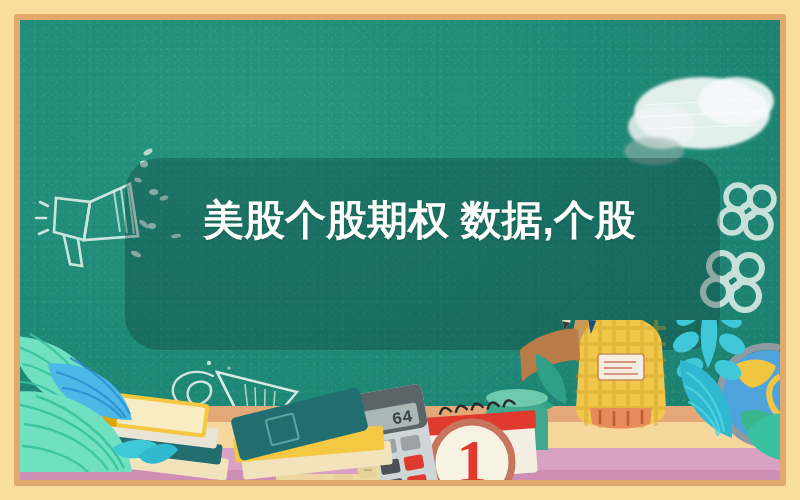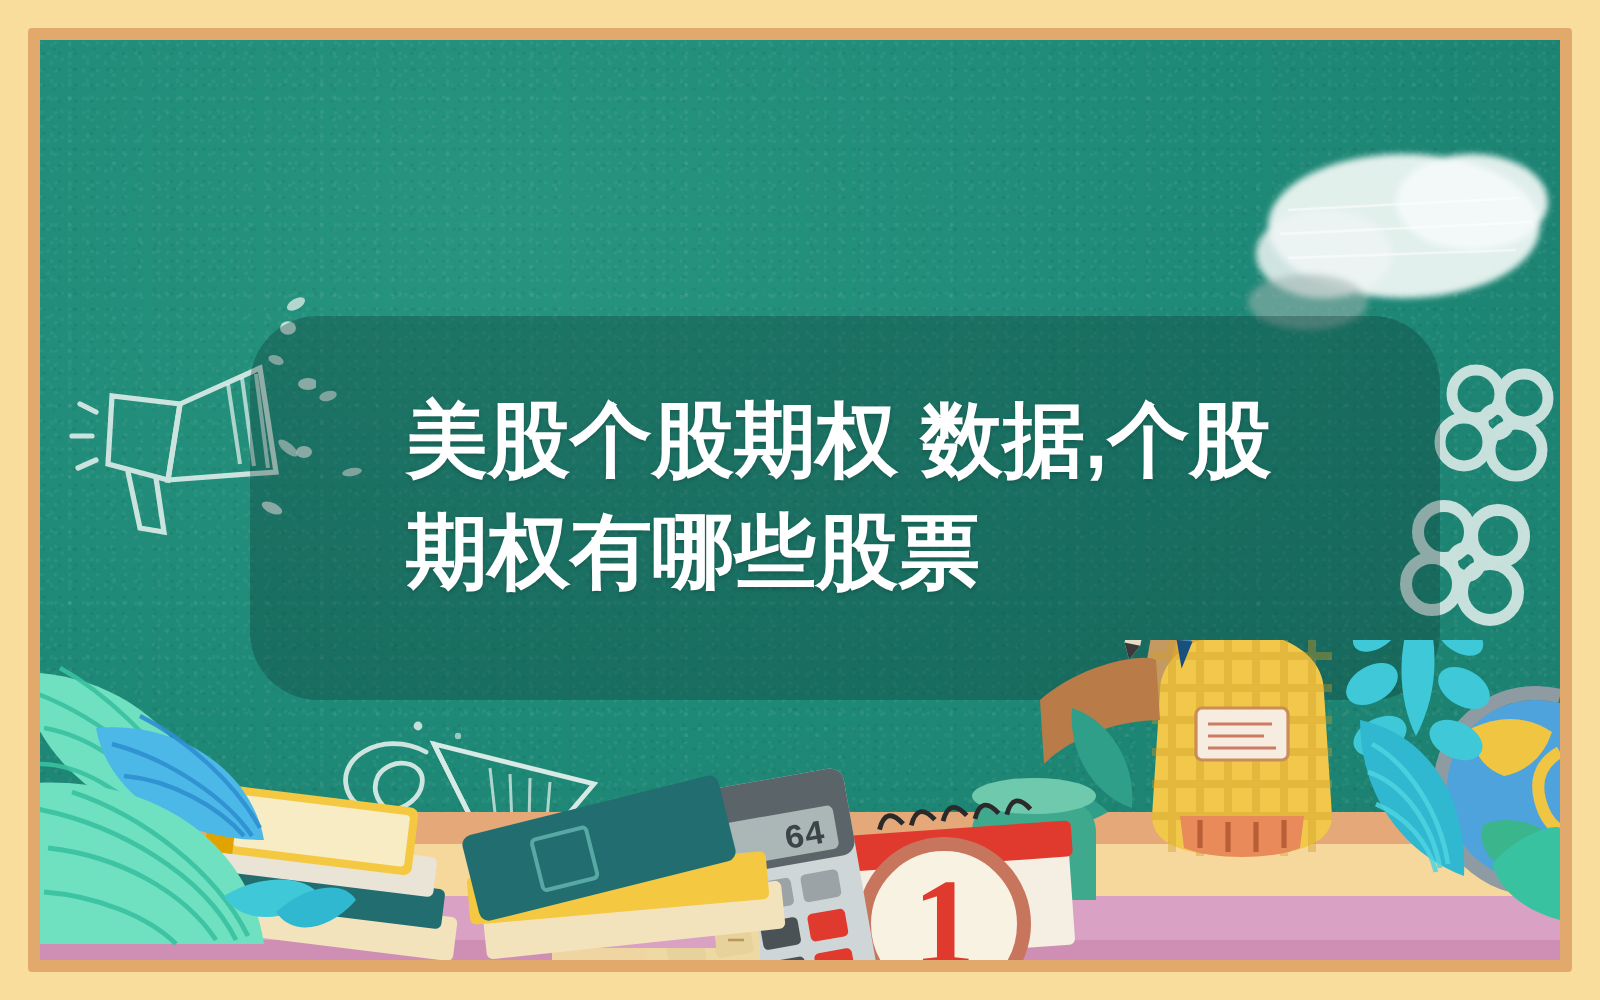--- a/index.html
+++ b/index.html
@@ -160,21 +160,21 @@
         <ellipse cx="18" cy="12" rx="5" ry="2.6" transform="rotate(-30 18 12)"></ellipse>
         <ellipse cx="8" cy="40" rx="4" ry="2.2" transform="rotate(20 8 40)"></ellipse>
         <ellipse cx="34" cy="58" rx="4.5" ry="2.4" transform="rotate(-15 34 58)"></ellipse>
         <ellipse cx="14" cy="84" rx="6" ry="2.4" transform="rotate(40 14 84)"></ellipse>
         <ellipse cx="46" cy="96" rx="5" ry="2" transform="rotate(-10 46 96)"></ellipse>
       </g>
     </svg>
 
     <div class="title-panel"></div>
 
-    <div class="title-text"><span>美股个股期权 数据,个股</span><br><span>期权有哪些股票</span></div>
+    <div class="title-text"><span>美股个股期权 数据,个股</span><br></div>
 
     <svg class="deco" style="left:0; top:300px; width:760px; height:160px;" viewBox="0 0 760 160">
 
       <rect x="0" y="86" width="760" height="16" fill="#e5a878"></rect>
       <rect x="0" y="102" width="760" height="26" fill="#f6d79c"></rect>
       <rect x="0" y="128" width="760" height="32" fill="#d9a2c4"></rect>
       <rect x="0" y="150" width="760" height="10" fill="#cf8fb5"></rect>
 
       <g>
         <rect x="560" y="-86" width="24" height="120" rx="3" fill="#c59a62" transform="rotate(10 572 -26)"></rect>

